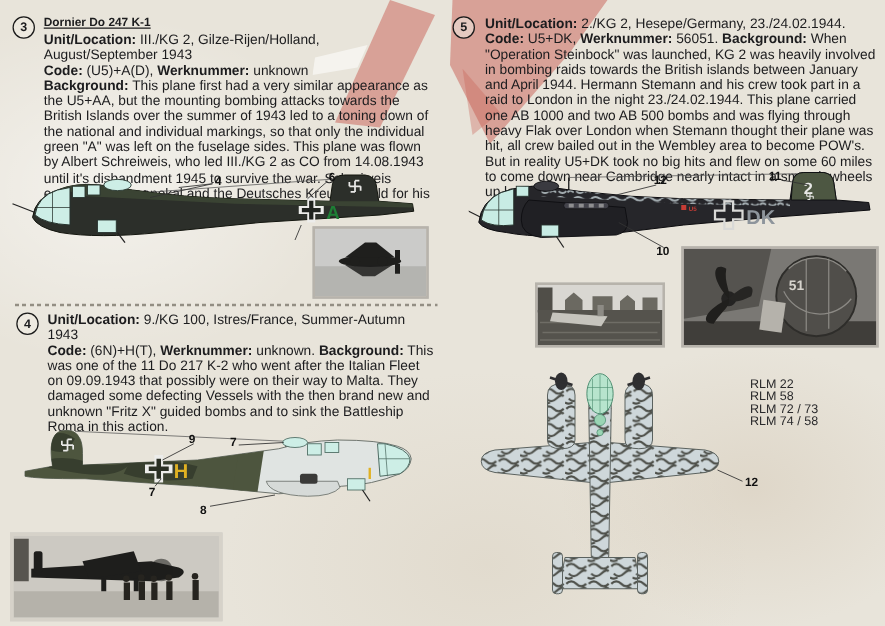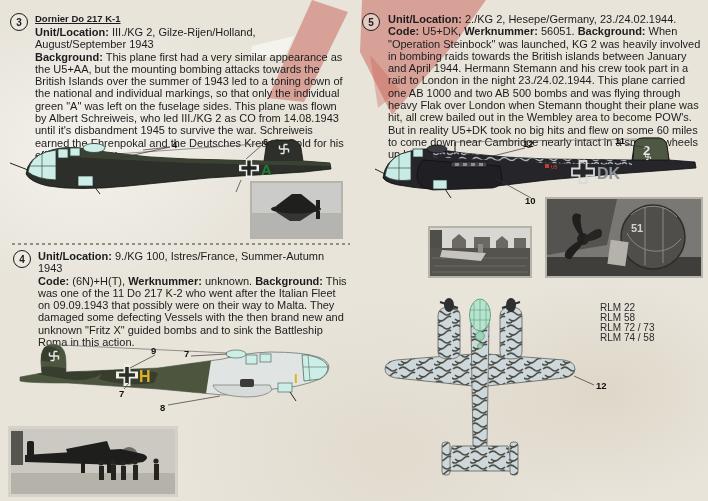--- a/index.html
+++ b/index.html
@@ -35,22 +35,23 @@
     <polygon points="18,98 62,0 98,12 54,102" fill="rgba(200,94,84,.5)"></polygon>
     <polygon points="112,0 236,0 206,42 142,115 110,52" fill="rgba(200,94,84,.5)"></polygon>
     <polygon points="2,46 44,36 36,54 0,60" fill="rgba(255,255,255,.55)"></polygon>
     <polygon points="120,55 150,90 128,108" fill="rgba(200,94,84,.35)"></polygon>
   </svg>
 
   <div class="circ" style="left:10px;top:13px">
     <span>3</span>
   </div>
   <div class="txt" style="left:35px;top:13px;width:313px">
-    <div class="h">Dornier Do 217 K-1</div>
+    <div class="h">Dornier Do 247 K-1</div>
     <div class="p"><span class="b">Unit/Location:</span> <span>III./KG 2, Gilze-Rijen/Holland, August/September 1943</span></div>
+    <div class="p"><span class="b">Code:</span> <span>(U5)+A(D),</span> <span class="b">Werknummer:</span> <span>unknown</span></div>
     <div class="p"><span class="b">Background:</span> <span>This plane first had a very similar appearance as the U5+AA, but the mounting bombing attacks towards the British Islands over the summer of 1943 led to a toning down of the national and individual markings, so that only the individual green "A" was left on the fuselage sides. This plane was flown by Albert Schreiweis, who led III./KG 2 as CO from 14.08.1943 until it's disbandment 1945 to survive the war. Schreiweis earned the Ehrenpokal and the Deutsches Kreuz in Gold for his efforts.</span></div>
   </div>
 
   <svg class="abs" style="left:8px;top:136px" width="340" height="108" viewBox="0 0 340 108">
     <line x1="108" y1="18" x2="262" y2="7" stroke="#555" stroke-width="0.6"></line>
     <line x1="108" y1="28" x2="108" y2="16" stroke="#222" stroke-width="1.2"></line>
     <line x1="20" y1="34" x2="2" y2="27" stroke="#222" stroke-width="1"></line>
     <path d="M18,38 Q20,22 38,16 Q52,10 72,12 L98,16 Q140,22 180,23 L256,25 L258,11 Q259,4 268,4 L284,4 Q292,5 293,12 L295,25 L322,27 L323,33 L296,36 L200,42 L120,50 Q70,55 40,50 Q22,46 18,38 Z" fill="#2c2f2a" stroke="#14160f" stroke-width="0.8"></path>
     <path d="M40,15 Q54,10 72,12 L98,16 Q140,22 180,23 L256,25 L295,25 L322,27 L322,30 L180,27 L62,21 Z" fill="#3c4634" opacity="0.9"></path>
     <path d="M20,36 Q22,21 38,16 L48,14 L48,44 Q28,43 20,36 Z" fill="#cdeee6" stroke="#27332e" stroke-width="0.8"></path>

